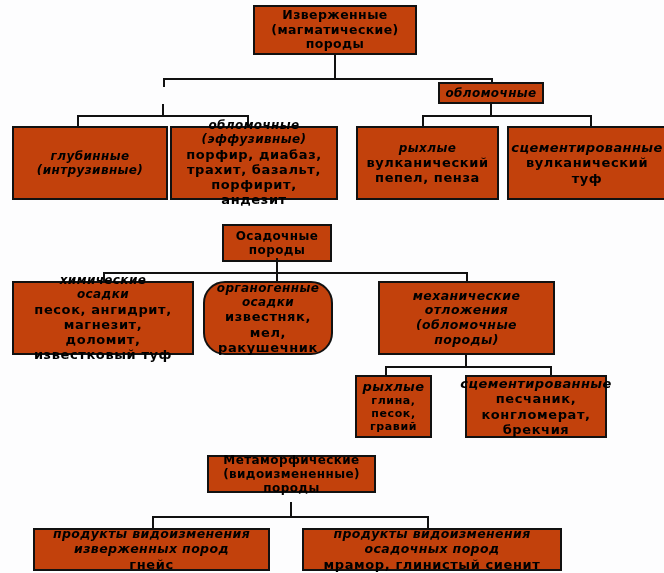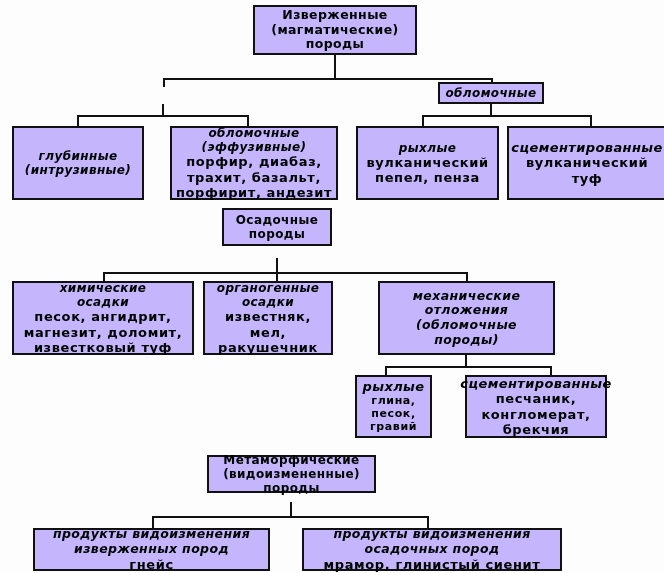--- a/index.html
+++ b/index.html
@@ -12,29 +12,29 @@
     width: 664px;
     height: 573px;
     background: #fdfdfe;
     font-family: "DejaVu Sans", sans-serif;
     overflow: hidden;
   }
   .box {
     position: absolute;
     box-sizing: border-box;
     border: 2px solid #111111;
-    background: #c4b5fd;
+    background: #c2410c;
     display: flex;
     flex-direction: column;
     align-items: center;
     justify-content: center;
     text-align: center;
     color: #000000;
     line-height: 1.18;
-    padding: 2px 3px;
+    padding: 2px 11px;
   }
   .ttl {
     font-weight: bold;
     font-style: italic;
     letter-spacing: 0.4px;
     white-space: pre-line;
   }
   .ttl.upright {
     font-style: normal;
   }
@@ -79,21 +79,21 @@
   <div class="ln v" style="left:162px; top:104px; height:12px;"></div>
   <div class="ln h" style="left:77px; top:115px; width:172px;"></div>
   <div class="ln v" style="left:77px; top:115px; height:12px;"></div>
   <div class="ln v" style="left:247px; top:115px; height:12px;"></div>
 
   <div class="ln v" style="left:490px; top:104px; height:12px;"></div>
   <div class="ln h" style="left:422px; top:115px; width:170px;"></div>
   <div class="ln v" style="left:422px; top:115px; height:12px;"></div>
   <div class="ln v" style="left:590px; top:115px; height:12px;"></div>
 
-  <div class="box" style="left:12px; top:126px; width:132px; height:74px;">
+  <div class="box" style="left:12px; top:126px; width:156px; height:74px;">
     <div class="ttl s12">глубинные
 (интрузивные)</div>
   </div>
 
   <div class="box" style="left:170px; top:126px; width:168px; height:74px;">
     <div class="ttl s12">обломочные
 (эффузивные)</div>
     <div class="body-txt s115">порфир, диабаз,
 трахит, базальт,
 порфирит, андезит</div>
@@ -104,40 +104,40 @@
     <div class="body-txt s115">вулканический
 пепел,   пенза</div>
   </div>
 
   <div class="box" style="left:507px; top:126px; width:160px; height:74px;">
     <div class="ttl s115">сцементированные</div>
     <div class="body-txt s115">вулканический
 туф</div>
   </div>
 
-  <div class="box" style="left:222px; top:208px; width:110px; height:38px;">
+  <div class="box" style="left:222px; top:224px; width:110px; height:38px;">
     <div class="ttl upright s12">Осадочные
 породы</div>
   </div>
 
   <div class="ln v" style="left:276px; top:258px; height:22px;"></div>
   <div class="ln h" style="left:103px; top:272px; width:365px;"></div>
   <div class="ln v" style="left:103px; top:272px; height:10px;"></div>
   <div class="ln v" style="left:276px; top:272px; height:10px;"></div>
   <div class="ln v" style="left:466px; top:272px; height:10px;"></div>
 
   <div class="box" style="left:12px; top:281px; width:182px; height:74px;">
     <div class="ttl s12">химические
 осадки</div>
     <div class="body-txt s115">песок, ангидрит,
 магнезит, доломит,
 известковый туф</div>
   </div>
 
-  <div class="box" style="left:203px; top:281px; width:130px; height:74px;">
+  <div class="box" style="left:203px; top:281px; width:130px; height:74px;border-radius:22px;">
     <div class="ttl s12">органогенные
 осадки</div>
     <div class="body-txt s115">известняк,
 мел,
 ракушечник</div>
   </div>
 
   <div class="box" style="left:378px; top:281px; width:177px; height:74px;">
     <div class="ttl s125">механические
 отложения

